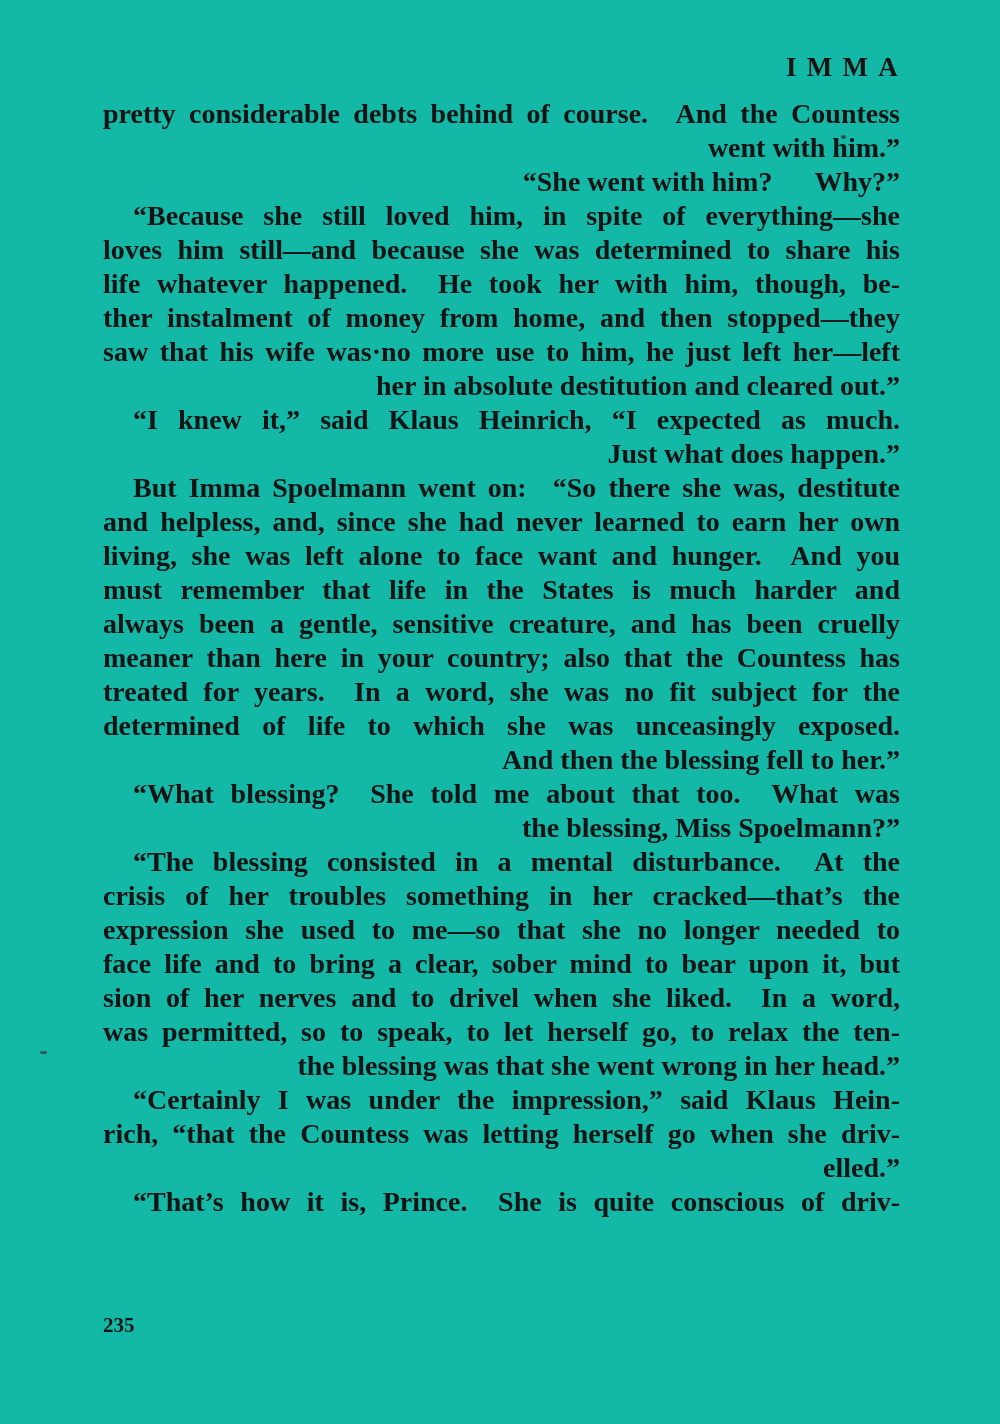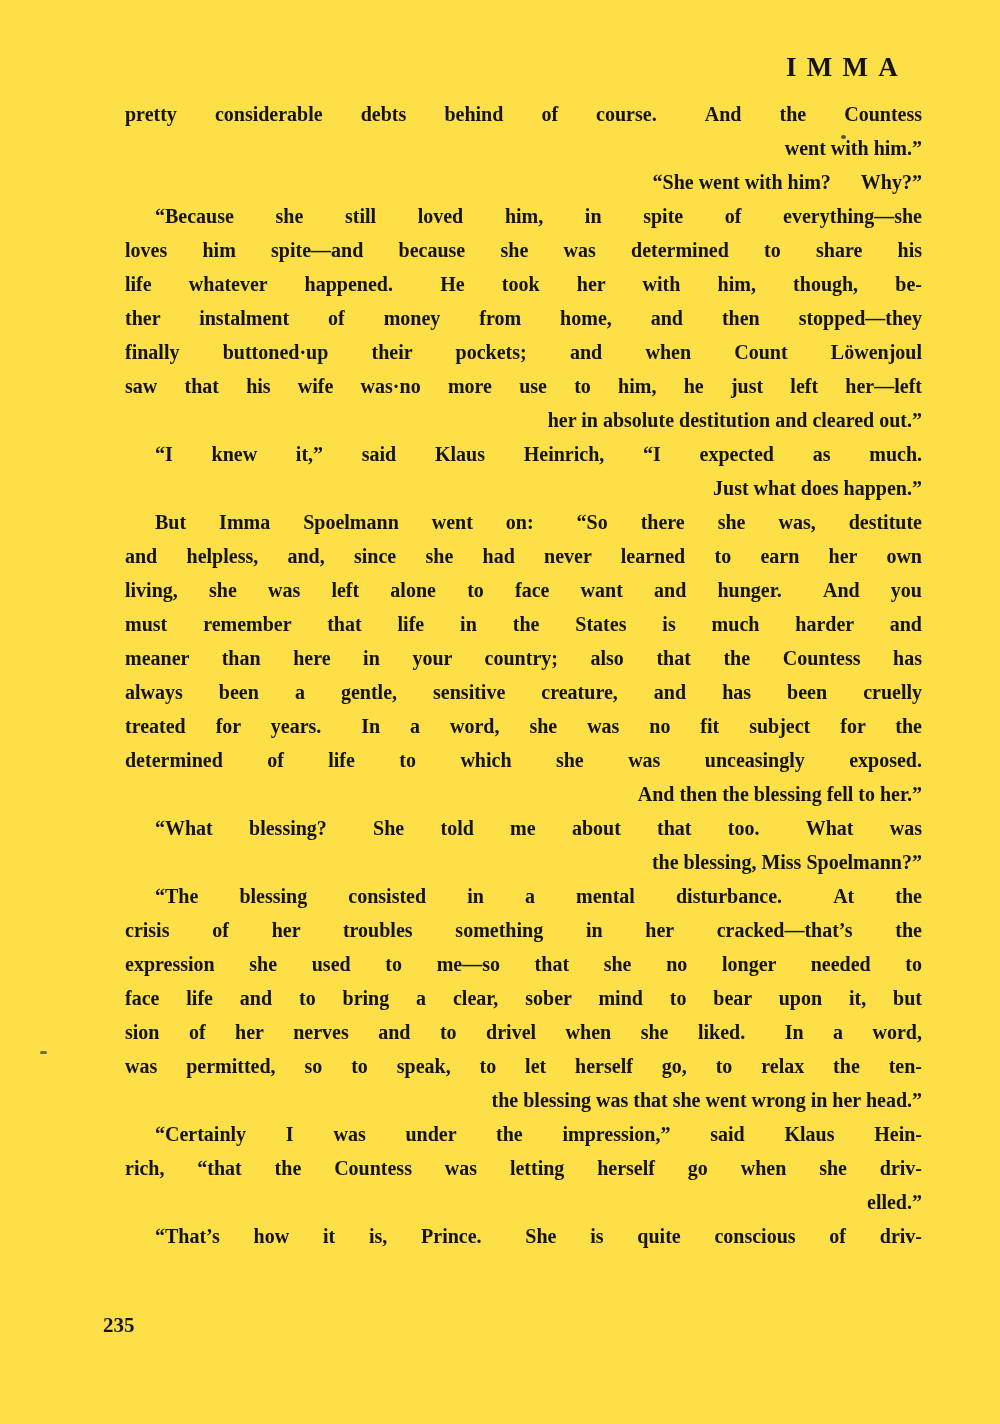--- a/index.html
+++ b/index.html
@@ -7,41 +7,40 @@
     padding: 0;
     width: 1000px;
     height: 1424px;
     background: #ffffff;
     overflow: hidden;
   }
   .page {
     position: relative;
     width: 1000px;
     height: 1424px;
-    background: #fde047;
+    background: #14b8a6;
     font-family: "Liberation Serif", "DejaVu Serif", serif;
     font-weight: 700;
     color: #141414;
   }
   .running-head {
     position: absolute;
     top: 52px;
     right: 92px;
     font-size: 27px;
     line-height: 30px;
     letter-spacing: 0.38em;
     white-space: nowrap;
   }
   .text-block {
     position: absolute;
     left: 103px;
     top: 97px;
     width: 797px;
-    font-size: 20px;
-    margin-left: 22px;
+    font-size: 28px;
   }
   .line {
     height: 34px;
     line-height: 34px;
     text-align: right;
     white-space: nowrap;
     overflow: visible;
   }
   .line.just {
     white-space: normal;
@@ -87,34 +86,33 @@
   <div class="running-head">IMMA</div>
 
   <div class="artifact dot-right"></div>
   <div class="artifact dash-left"></div>
 
   <div class="text-block">
       <div class="line just">pretty considerable debts behind of course.  And the Countess</div>
       <div class="line">went with him.”</div>
       <div class="line ind">“She went with him?   Why?”</div>
       <div class="line just ind">“Because she still loved him, in spite of everything—she</div>
-      <div class="line just">loves him spite—and because she was determined to share his</div>
+      <div class="line just">loves him still—and because she was determined to share his</div>
       <div class="line just">life whatever happened.  He took her with him, though, be-</div>
       <div class="line just">ther instalment of money from home, and then stopped—they</div>
-      <div class="line just">finally buttoned·up their pockets; and when Count Löwenjoul</div>
       <div class="line just">saw that his wife was·no more use to him, he just left her—left</div>
       <div class="line">her in absolute destitution and cleared out.”</div>
       <div class="line just ind">“I knew it,” said Klaus Heinrich, “I expected as much.</div>
       <div class="line">Just what does happen.”</div>
       <div class="line just ind">But Imma Spoelmann went on:  “So there she was, destitute</div>
       <div class="line just">and helpless, and, since she had never learned to earn her own</div>
       <div class="line just">living, she was left alone to face want and hunger.  And you</div>
       <div class="line just">must remember that life in the States is much harder and</div>
+      <div class="line just">always been a gentle, sensitive creature, and has been cruelly</div>
       <div class="line just">meaner than here in your country; also that the Countess has</div>
-      <div class="line just">always been a gentle, sensitive creature, and has been cruelly</div>
       <div class="line just">treated for years.  In a word, she was no fit subject for the</div>
       <div class="line just">determined of life to which she was unceasingly exposed.</div>
       <div class="line">And then the blessing fell to her.”</div>
       <div class="line just ind">“What blessing?  She told me about that too.  What was</div>
       <div class="line">the blessing, Miss Spoelmann?”</div>
       <div class="line just ind">“The blessing consisted in a mental disturbance.  At the</div>
       <div class="line just">crisis of her troubles something in her cracked—that’s the</div>
       <div class="line just">expression she used to me—so that she no longer needed to</div>
       <div class="line just">face life and to bring a clear, sober mind to bear upon it, but</div>
       <div class="line just">sion of her nerves and to drivel when she liked.  In a word,</div>

